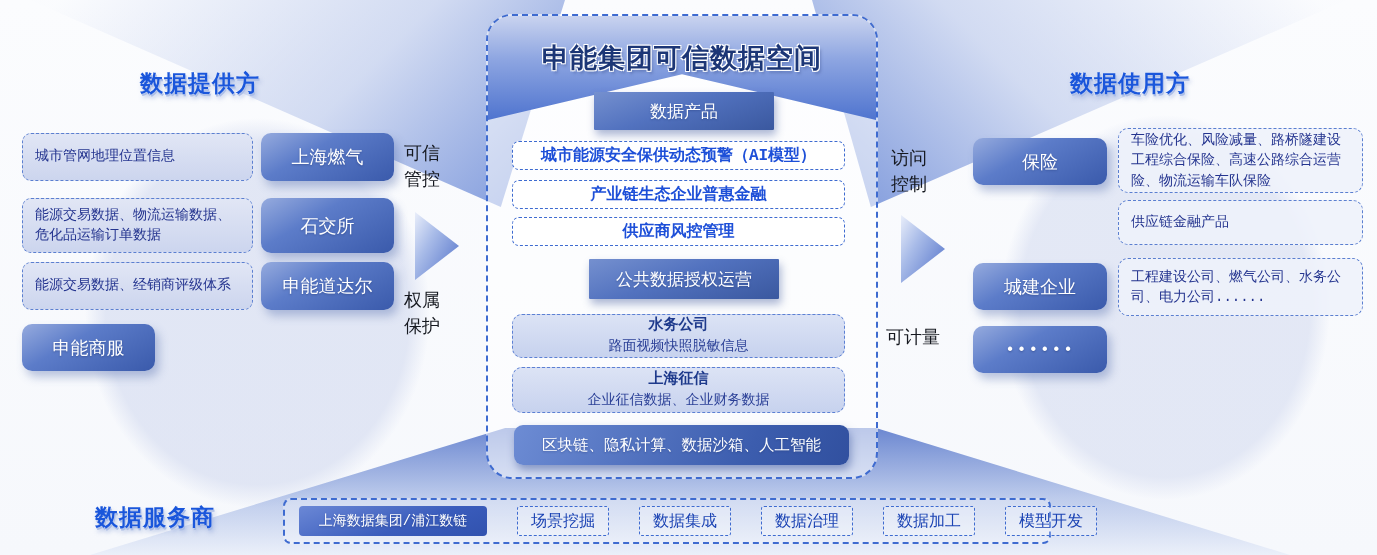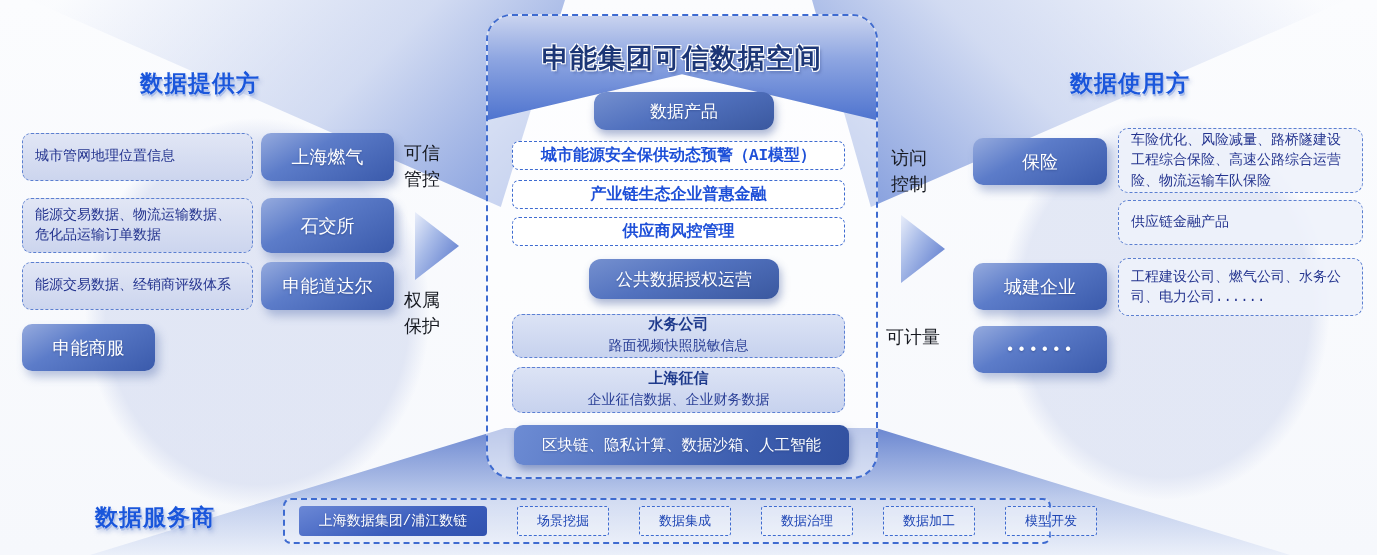--- a/index.html
+++ b/index.html
@@ -81,21 +81,21 @@
     clip-path:polygon(0 0,100% 0,100% 100%,50% 56%,0 100%);
     background:linear-gradient(180deg,#c9d3ef 0%,#8da5e1 42%,#4f74cf 100%);
     filter:drop-shadow(0 3px 3px rgba(110,130,185,.45));
   }
   .center-title{
     position:absolute;left:0;top:24px;width:100%;text-align:center;
     font-size:27px;font-weight:bold;color:#1c3676;letter-spacing:1px;
     text-shadow:-1px -1px 0 #fff,1px -1px 0 #fff,-1px 1px 0 #fff,1px 1px 0 #fff,2px 3px 3px rgba(40,60,120,.35);
   }
   .solid-btn{
-    position:absolute;color:#fff;border-radius:12px;
+    position:absolute;color:#fff;border-radius:1px;
     background:linear-gradient(160deg,#7590cf 0%,#5272bf 45%,#3a589f 100%);
     display:flex;align-items:center;justify-content:center;
     box-shadow:2px 5px 9px rgba(70,95,160,.45);
     text-shadow:0 1px 2px rgba(30,50,110,.4);
   }
   .btn-product{left:106px;top:76px;width:180px;height:38px;font-size:17px;}
   .btn-ops{left:101px;top:243px;width:190px;height:40px;font-size:17px;}
   .product-box{
     position:absolute;left:24px;width:333px;height:29px;background:#fff;
     border:1.6px dashed #3e6bd0;border-radius:7px;box-sizing:border-box;
@@ -138,21 +138,21 @@
   }
   .svc-primary{
     width:188px;height:30px;border-radius:4px;flex:none;
     background:linear-gradient(160deg,#6b88d6 0%,#3a5cbc 60%,#3152ae 100%);
     color:#fff;font-size:14px;display:flex;align-items:center;justify-content:center;
     text-shadow:0 1px 2px rgba(30,50,110,.4);
   }
   .svc-box{
     width:92px;height:30px;border:1.5px dashed #3e6bd0;border-radius:3px;flex:none;
     background:rgba(255,255,255,.25);box-sizing:border-box;
-    color:#1c44b4;font-size:13px;display:flex;align-items:center;justify-content:center;
+    color:#1c44b4;font-size:16px;display:flex;align-items:center;justify-content:center;
   }
 </style>
 </head>
 <body>
 
 <div class="stage">
 
   <div class="bg-ellipse left"></div>
   <div class="bg-ellipse right"></div>
   <div class="wedge tl"></div>

